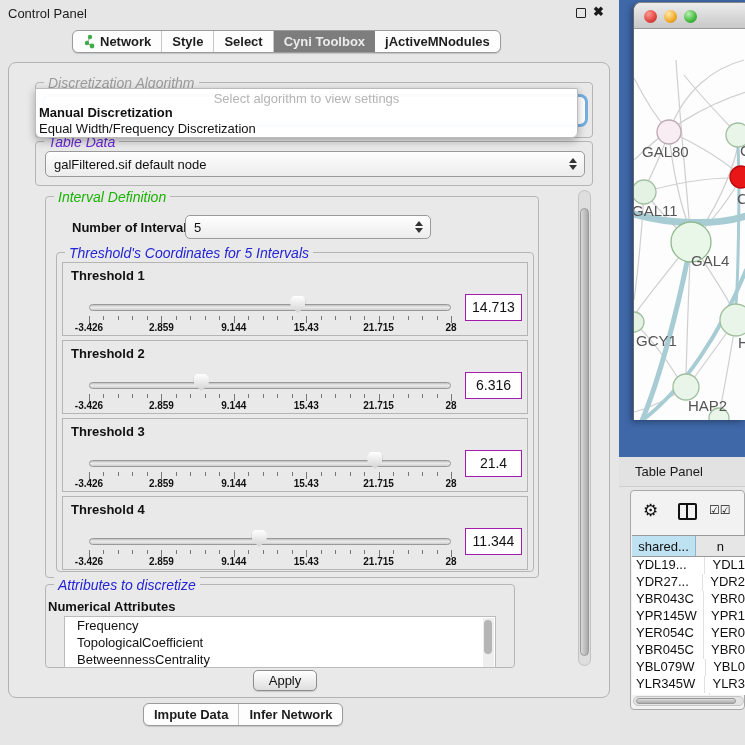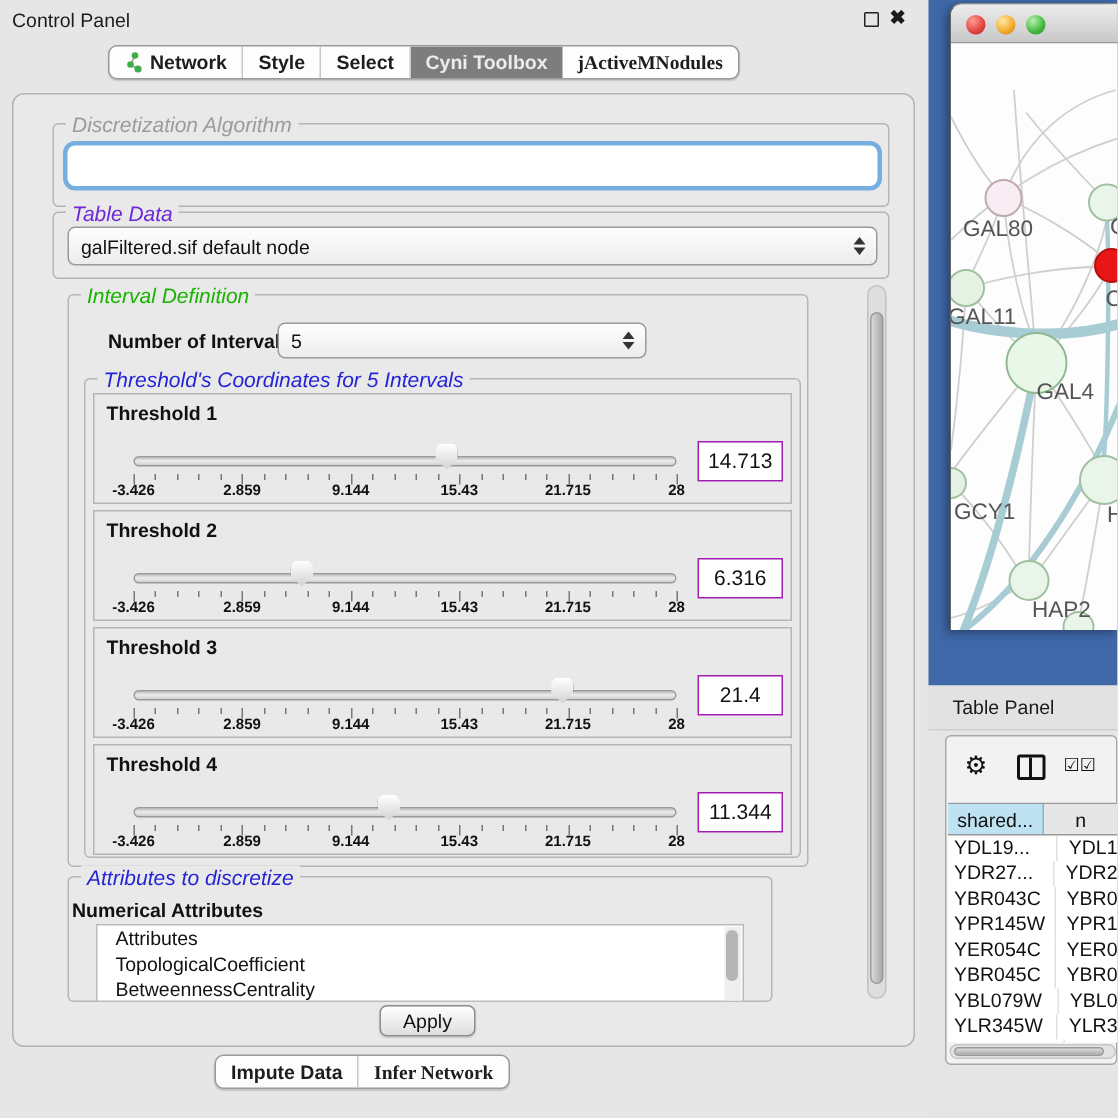--- a/index.html
+++ b/index.html
@@ -11,21 +11,21 @@
   #left-panel{left:0;top:0;width:619px;height:745px;background:#e6e6e6;}
   #titlebar{left:0;top:0;width:619px;height:26px;}
   #title-text{left:8px;top:6px;font-size:13px;color:#1c1c1c;}
   #float-icon{left:576px;top:8px;width:10px;height:10px;border:1.5px solid #222;border-radius:1px;}
   #close-icon{left:593px;top:4px;font-size:13px;font-weight:bold;color:#1a1a1a;}
 
   .tabstrip{display:flex;background:#fdfdfd;border:1px solid #9a9a9a;border-radius:6px;
     height:23px;overflow:hidden;box-shadow:0 1px 1px rgba(0,0,0,.15);}
   .tabseg{display:flex;align-items:center;padding:0 10px;font-size:13px;font-weight:bold;
     color:#1d1d1d;border-right:1px solid #c8c8c8;white-space:nowrap;}
-  .tabseg:last-child{border-right:none;font-family:Liberation Serif, serif;}
+  .tabseg:last-child{border-right:none;}
   .tabseg.active{background:#7d7d7d;color:#ececec;border-right:none;}
   #top-tabs{left:72px;top:30px;}
   #bottom-tabs{left:143px;top:703px;}
 
   #main-panel{left:8px;top:62px;width:602px;height:636px;background:#e9e9e9;
     border:1px solid #b3b3b3;border-radius:8px;}
 
   .groupbox{position:absolute;border:1px solid #b5b5b5;border-radius:4px;}
   .grouplabel{position:absolute;top:-8px;left:8px;background:#e9e9e9;padding:0 4px;font-size:14px;font-style:italic;}
 
@@ -167,20 +167,25 @@
     <span class="grouplabel" style="color:#6d28d9;">Table Data</span>
   </div>
   <div class="abs combo" style="left:45px;top:151px;width:540px;height:26px;">
     <span>galFiltered.sif default node</span>
     <span class="updown">
         <div class="up"></div>
         <div class="dn"></div>
       </span>
   </div>
 
+  <div class="abs" id="algo-popup">
+    <div class="hint">Select algorithm to view settings</div>
+    <div class="item selected">Manual Discretization</div>
+    <div class="item">Equal Width/Frequency Discretization</div>
+  </div>
 
   <div class="abs" id="scrollbar-outer">
     <div class="thumb"></div>
   </div>
 
   <div class="abs groupbox" style="left:45px;top:196px;width:494px;height:382px;">
     <span class="grouplabel" style="color:#18b400;">Interval Definition</span>
   </div>
   <div class="abs" style="left:72px;top:220px;font-size:13px;font-weight:bold;color:#111;">Number of Intervals</div>
   <div class="abs combo" style="left:185px;top:215px;width:246px;height:24px;">
@@ -350,21 +355,21 @@
     </div>
 
   <div class="abs groupbox" style="left:45px;top:584px;width:470px;height:84px;">
     <span class="grouplabel" style="color:#2424d6;">Attributes to discretize</span>
   </div>
   <div class="abs" style="left:48px;top:599px;font-size:13px;font-weight:bold;color:#111;">Numerical Attributes</div>
   <div class="abs" id="attr-list">
     <div id="attr-scrollbar">
         <div class="thumb"></div>
       </div>
-  <div class="attr-item">Attributes</div>
+  <div class="attr-item">Frequency</div>
       <div class="attr-item">TopologicalCoefficient</div>
       <div class="attr-item">BetweennessCentrality</div>
     </div>
 
   <div class="abs" id="apply-button">Apply</div>
 
   <div class="abs tabstrip" id="bottom-tabs">
     <div class="tabseg">
         <span>Impute Data</span>
       </div>

